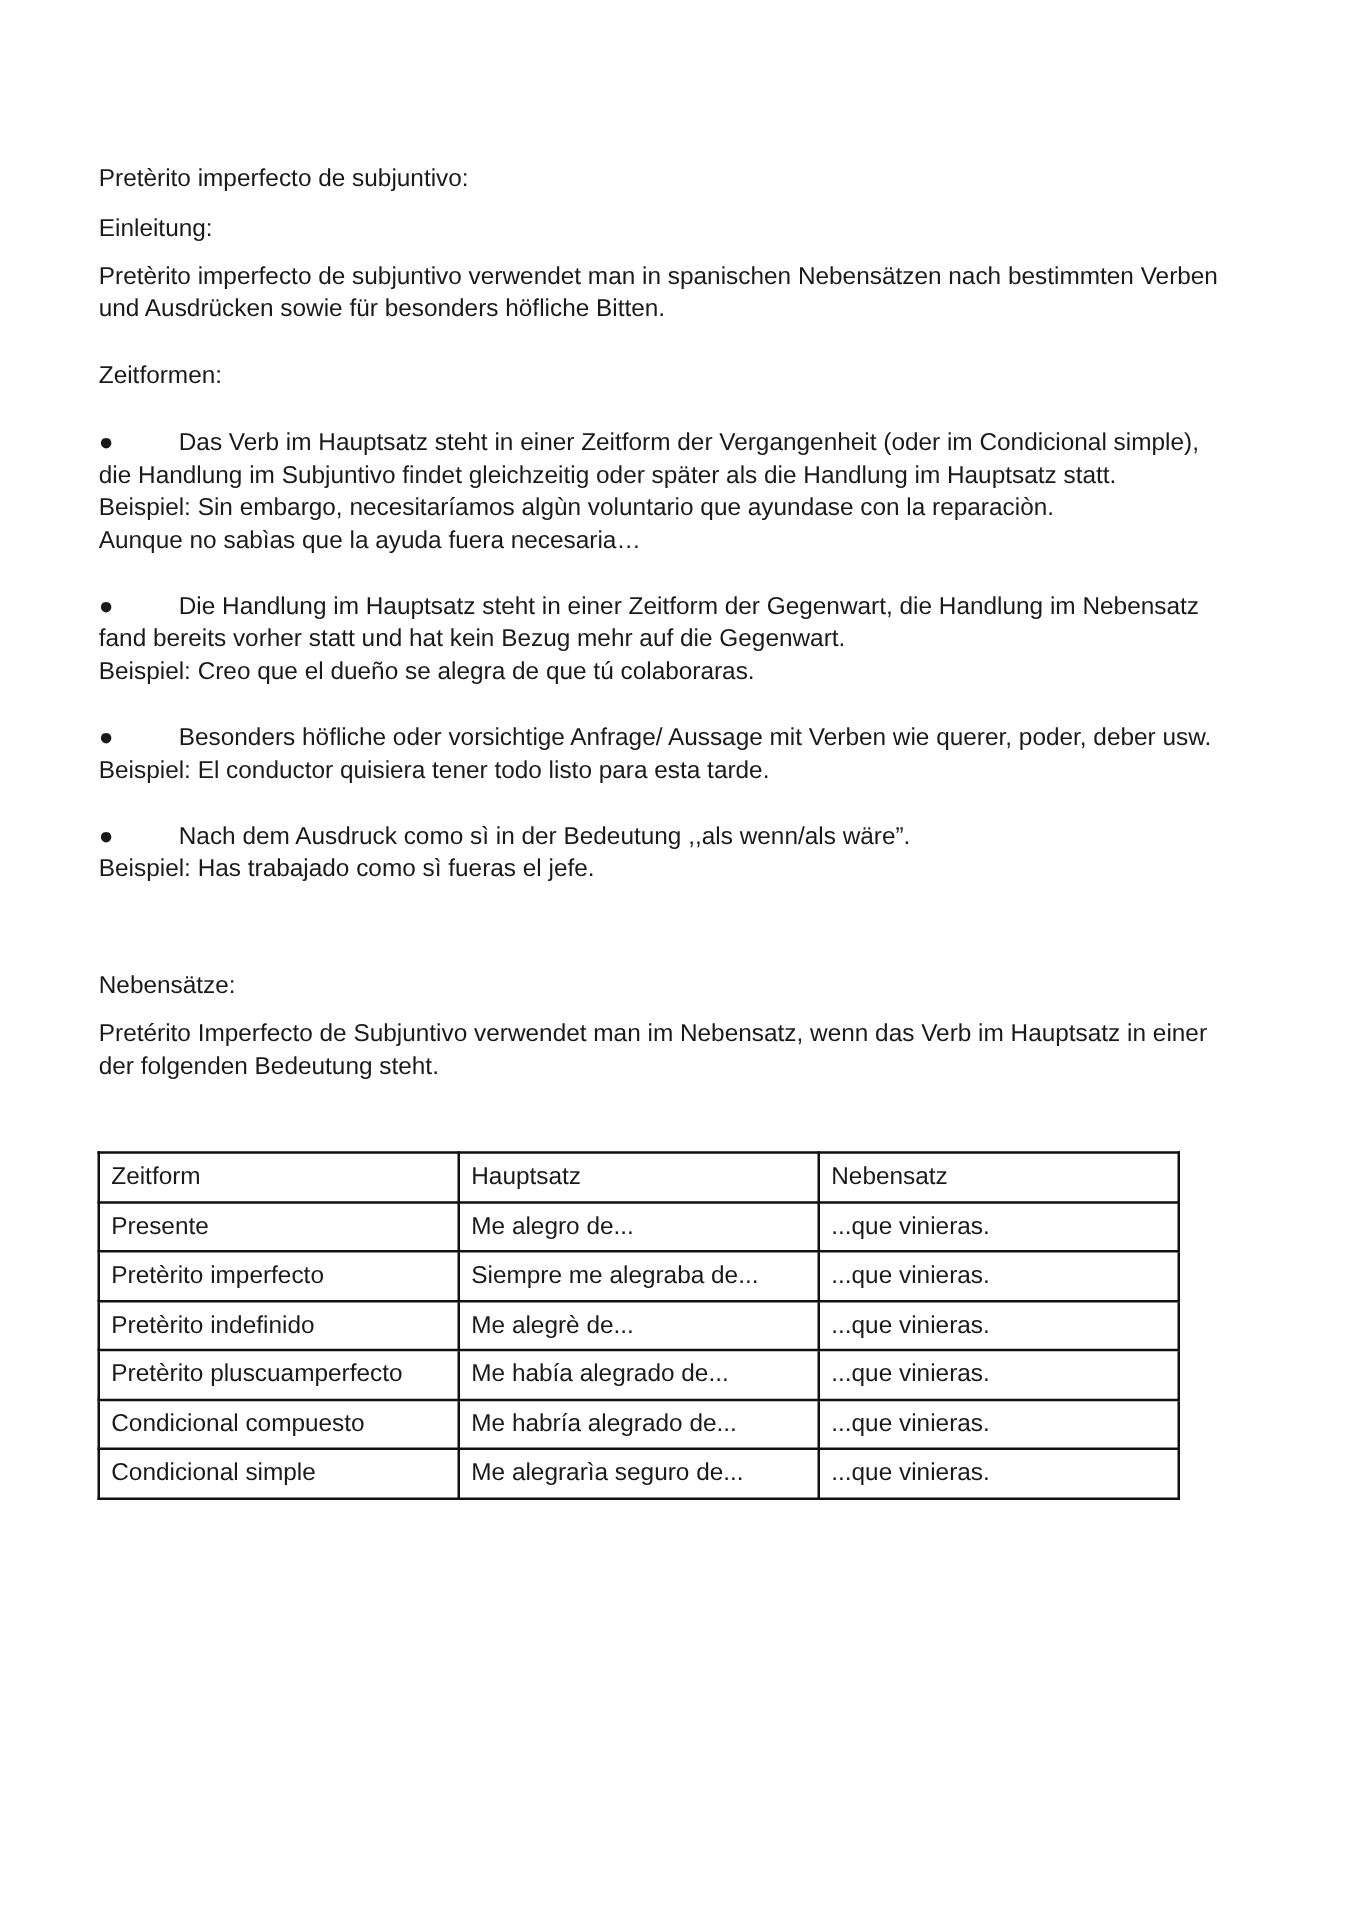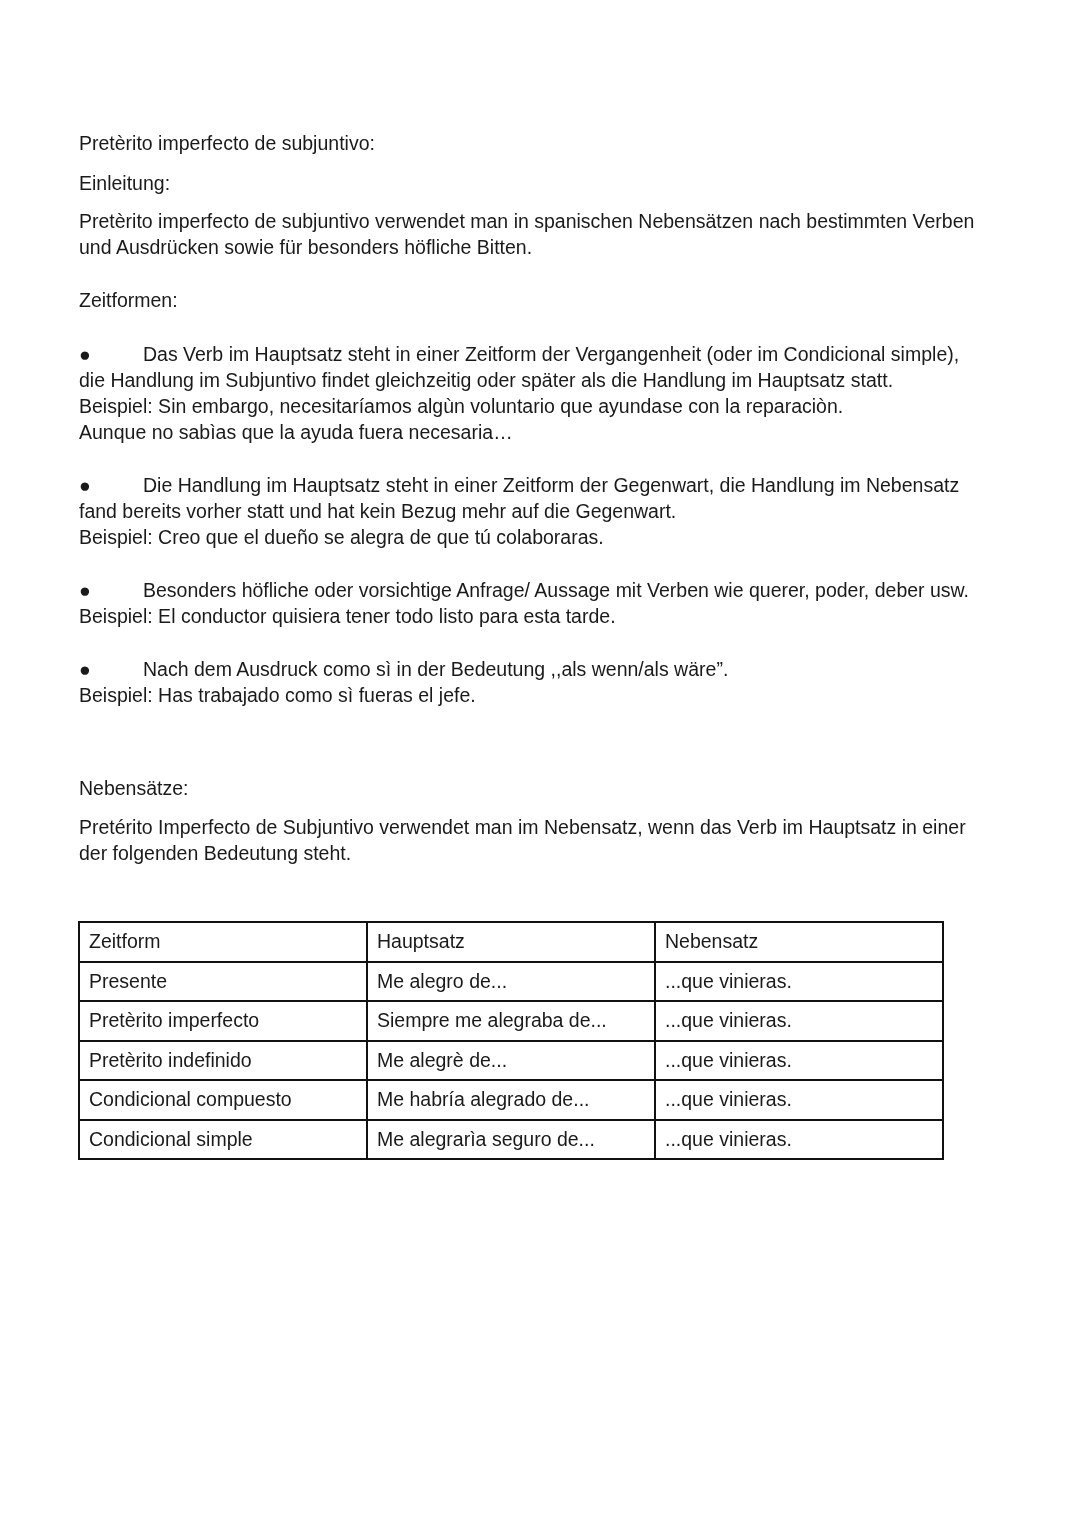--- a/index.html
+++ b/index.html
@@ -80,20 +80,25 @@
     <td>Pretèrito imperfecto</td>
     <td>Siempre me alegraba de...</td>
     <td>...que vinieras.</td>
   </tr>
   <tr>
     <td>Pretèrito indefinido</td>
     <td>Me alegrè de...</td>
     <td>...que vinieras.</td>
   </tr>
   <tr>
+    <td>Pretèrito pluscuamperfecto</td>
+    <td>Me había alegrado de...</td>
+    <td>...que vinieras.</td>
+  </tr>
+  <tr>
     <td>Condicional compuesto</td>
     <td>Me habría alegrado de...</td>
     <td>...que vinieras.</td>
   </tr>
   <tr>
     <td>Condicional simple</td>
     <td>Me alegrarìa seguro de...</td>
     <td>...que vinieras.</td>
   </tr>
 </tbody>

